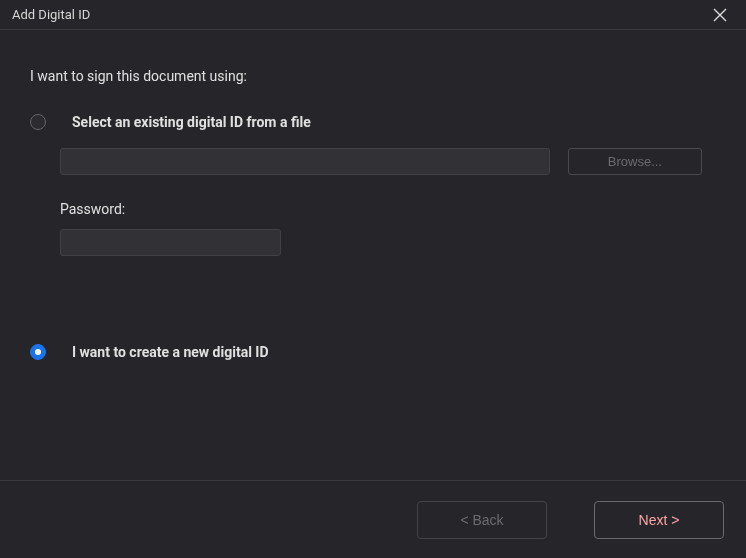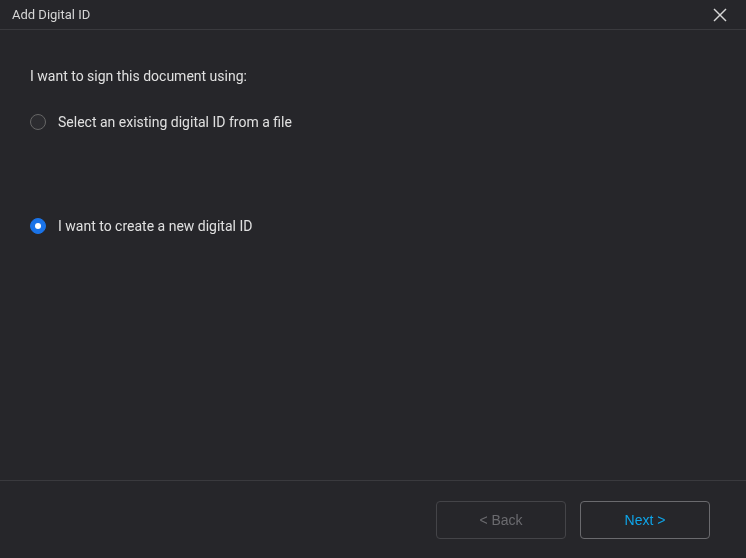--- a/index.html
+++ b/index.html
@@ -47,22 +47,23 @@
       padding: 38px 44px 0 30px;
     }
     .prompt {
       font-size: 14px;
       color: #e0e0e0;
       margin-bottom: 30px;
     }
     .option-row {
       display: flex;
       align-items: flex-end;
-      gap: 12px;
+      gap: 26px;
       margin-bottom: 18px;
+      font-weight: bold;
     }
     .radio {
       width: 16px;
       height: 16px;
       border-radius: 50%;
       border: 1px solid #666;
       background: #2c2c30;
       position: relative;
       flex-shrink: 0;
     }
@@ -127,38 +128,39 @@
     .option-create {
       margin-top: 88px;
     }
     .footer {
       height: 78px;
       border-top: 1px solid #3a3a3e;
       display: flex;
       align-items: center;
       justify-content: flex-end;
       gap: 14px;
-      padding: 0 36px;
+      padding: 0 22px;
     }
     .footer-btn {
       width: 130px;
       height: 38px;
       background: transparent;
       border: 1px solid #555;
       border-radius: 4px;
       font-size: 14px;
       cursor: pointer;
     }
     .footer-btn.back {
       color: #6b6b6f;
       border-color: #444448;
     }
     .footer-btn.next {
-      color: #0ea5e9;
+      color: #fca5a5;
       border-color: #6a6a6e;
+      margin-left: 33px;
     }
   </style>
 </head>
 <body>
 
 <div class="titlebar">
   <span class="title">Add Digital ID</span>
   <div class="close-btn">
     <svg viewBox="0 0 14 14" stroke="currentColor" stroke-width="1.4" fill="none">
       <line x1="1" y1="1" x2="13" y2="13"></line>
@@ -168,20 +170,28 @@
 </div>
 
 <div class="body">
   <div class="prompt">I want to sign this document using:</div>
 
   <div class="option-row">
     <div class="radio"></div>
     <span class="option-label">Select an existing digital ID from a file</span>
   </div>
 
+  <div class="nested">
+    <div class="file-row">
+      <input type="text" class="text-input file-input" value="" style="">
+      <button class="browse-btn">Browse...</button>
+    </div>
+    <div class="password-label">Password:</div>
+    <input type="password" class="text-input password-input" value="" style="">
+  </div>
 
   <div class="option-row option-create">
     <div class="radio selected"></div>
     <span class="option-label">I want to create a new digital ID</span>
   </div>
 </div>
 
 <div class="footer">
   <button class="footer-btn back">&lt; Back</button>
   <button class="footer-btn next">Next &gt;</button>

